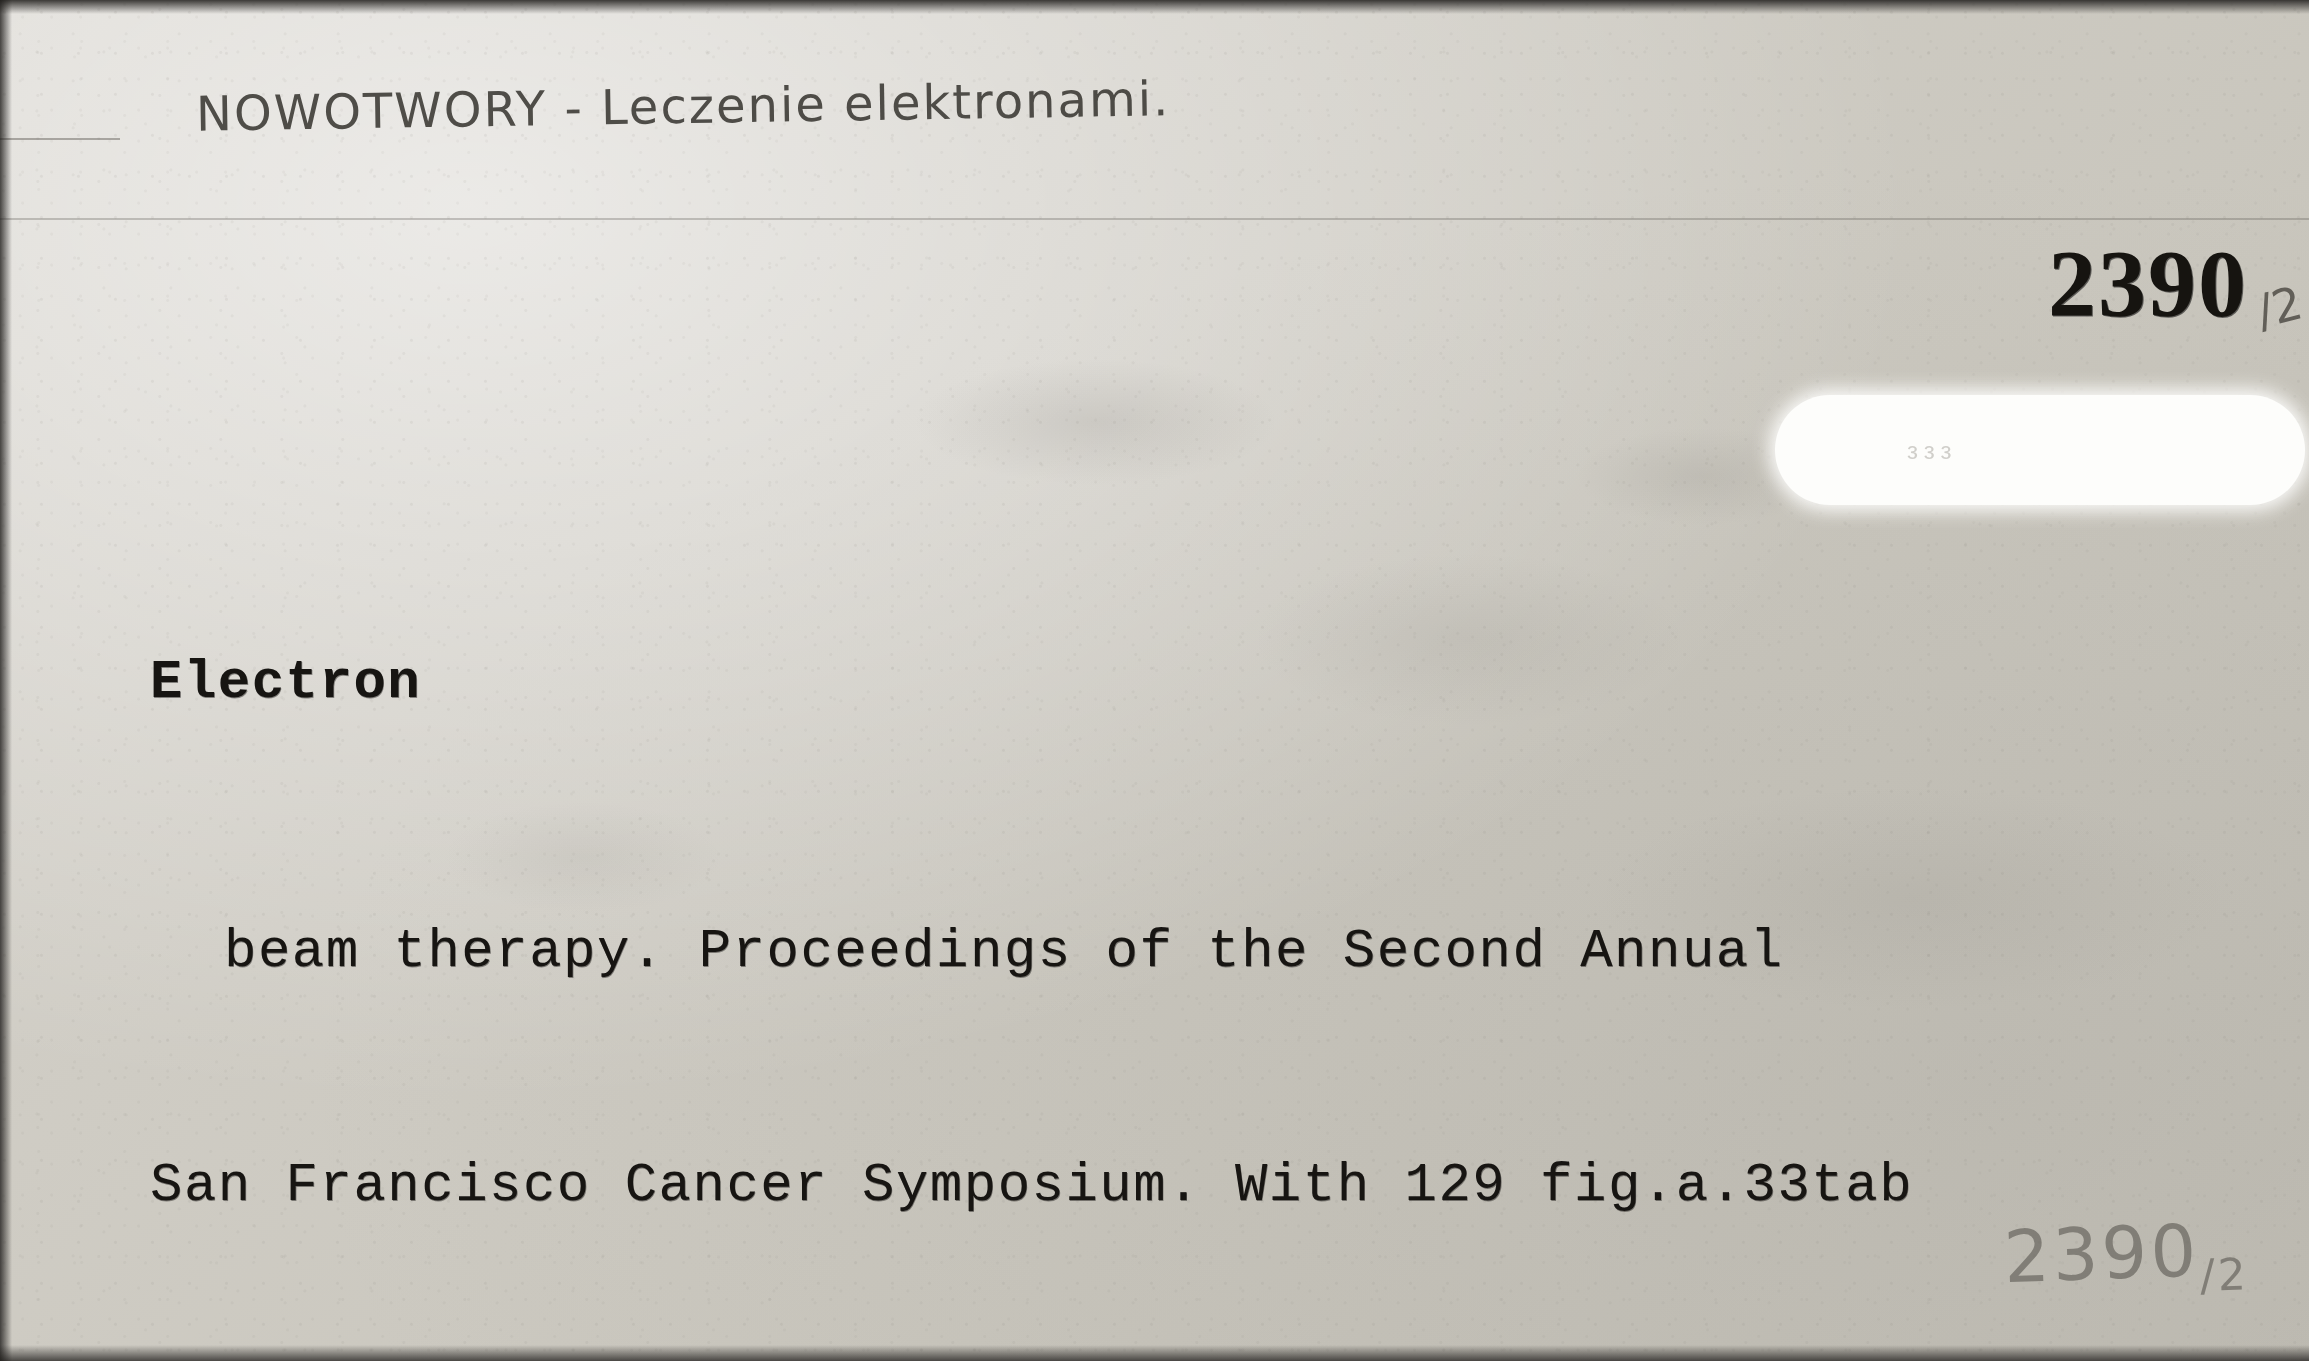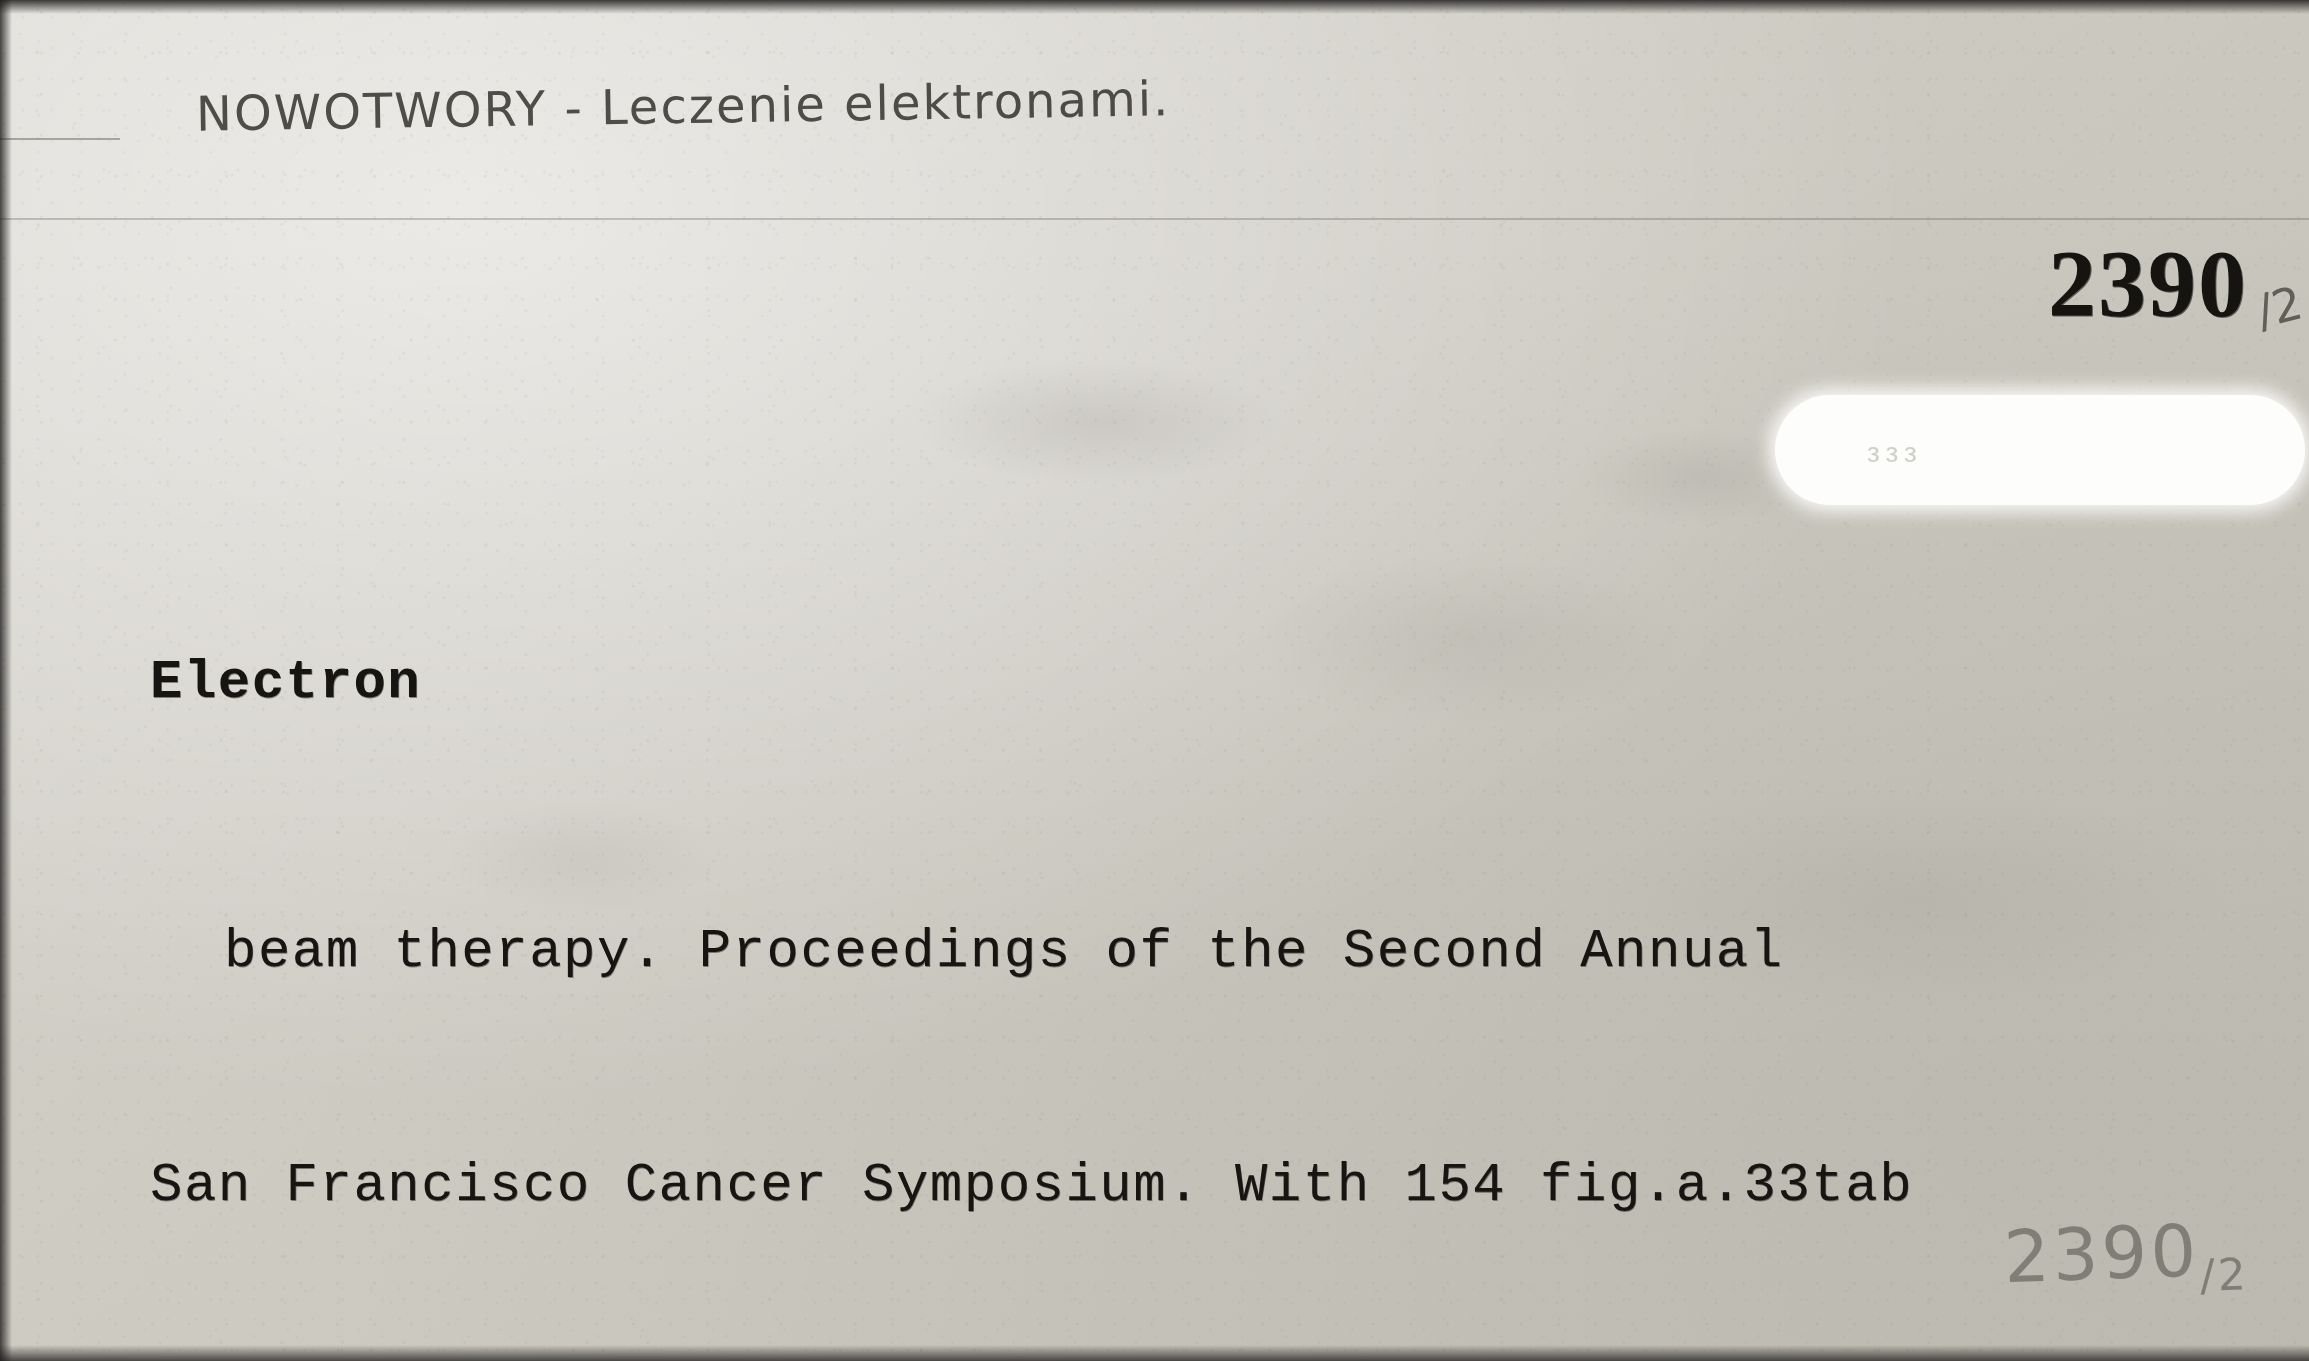--- a/index.html
+++ b/index.html
@@ -121,24 +121,24 @@
     left: 1775px;
     top: 395px;
     width: 530px;
     height: 110px;
     background: #fdfdfb;
     border-radius: 56px;
     box-shadow: 0 0 18px 6px rgba(253,253,251,0.95);
   }
   #whiteout-ghost {
     position: absolute;
-    left: 1867px;
+    left: 1907px;
     top: 437px;
     font-family: "Liberation Sans", sans-serif;
-    font-size: 28px;
+    font-size: 24px;
     letter-spacing: 6px;
     color: #c9c7c1;
     opacity: 0.85;
   }
 
   
   #typed {
     position: absolute;
     left: 150px;
     top: 488px;
@@ -186,21 +186,21 @@
   <div id="stamp-number">2390</div>
 
   <div id="stamp-fraction">/2</div>
 
   <div id="whiteout"></div>
   <div id="whiteout-ghost">ззз</div>
 
   <div id="typed">
     <span class="ln bold indent2">Electron</span>
     <span class="ln indent1">beam therapy. Proceedings of the Second Annual</span>
-    <span class="ln indent2">San Francisco Cancer Symposium. With 154 fig.a.33tab</span>
+    <span class="ln indent2">San Francisco Cancer Symposium. With 129 fig.a.33tab</span>
     <span class="ln indent3"></span>
     
   </div>
 
   <div id="pencil-number"><span>2390</span><span class="frac-sub">/2</span></div>
 
   <div id="edge-top"></div>
   <div id="edge-left"></div>
   <div id="edge-bottom"></div>
   <div id="edge-right"></div>

